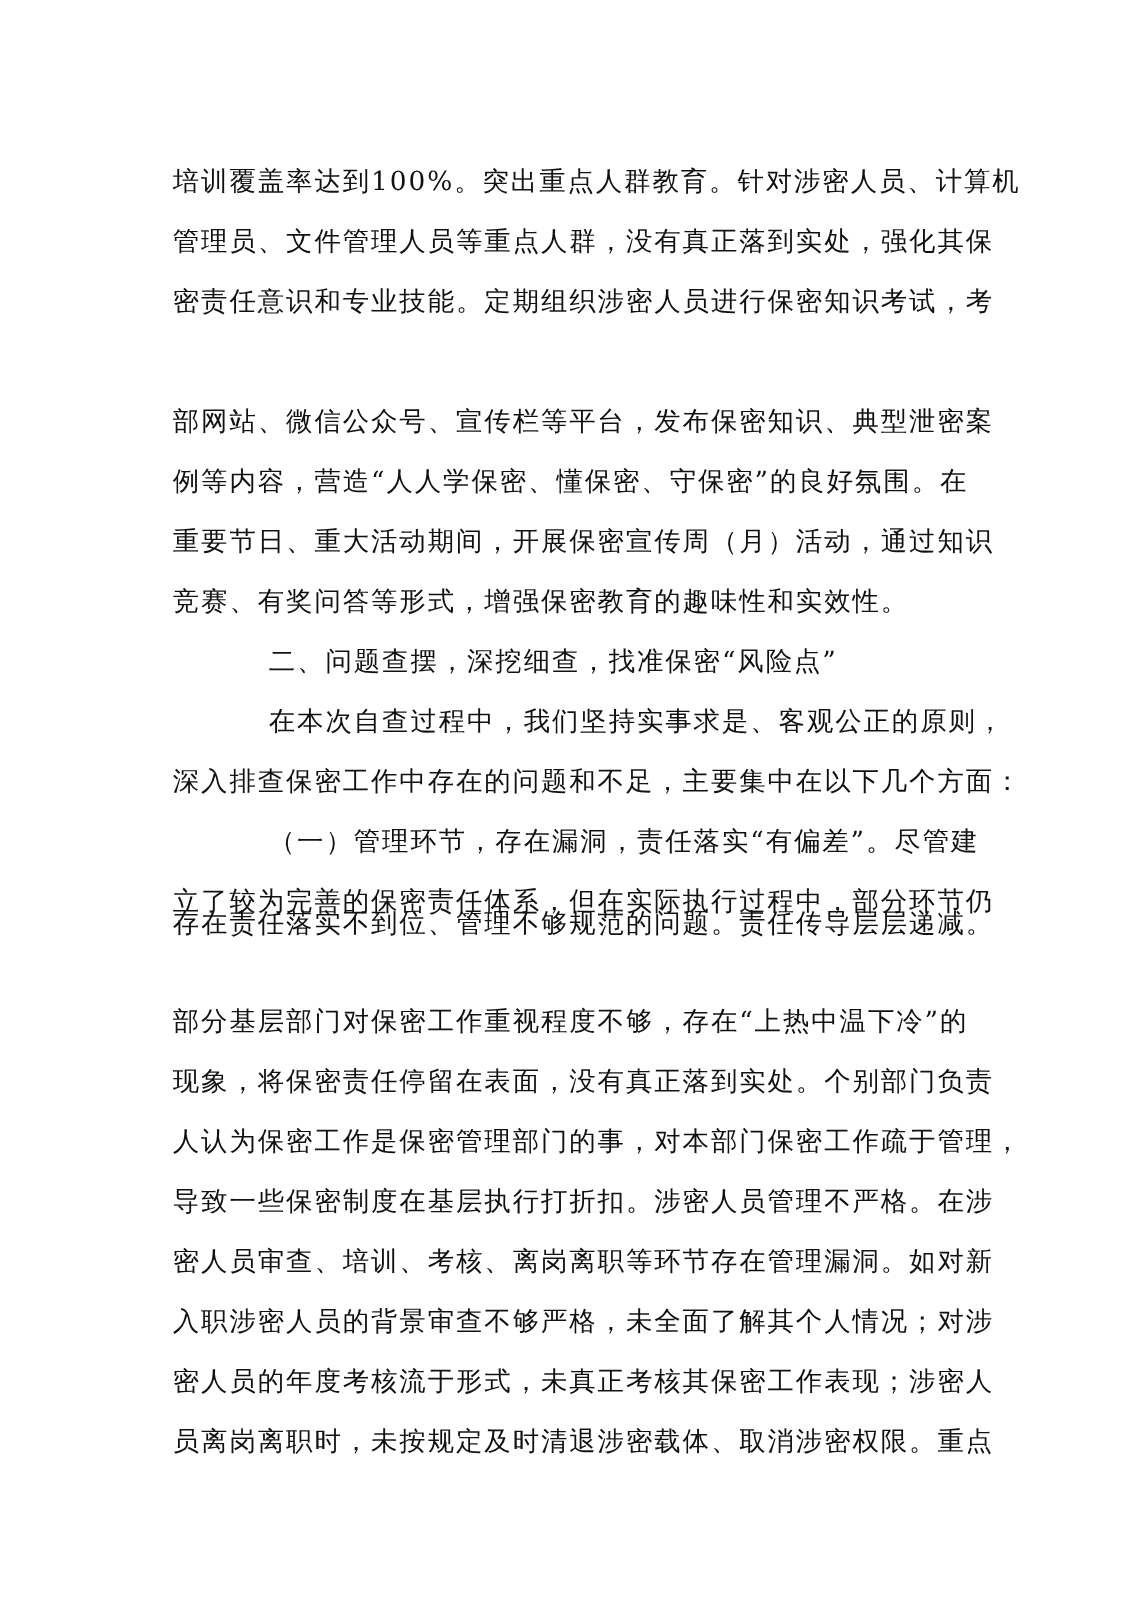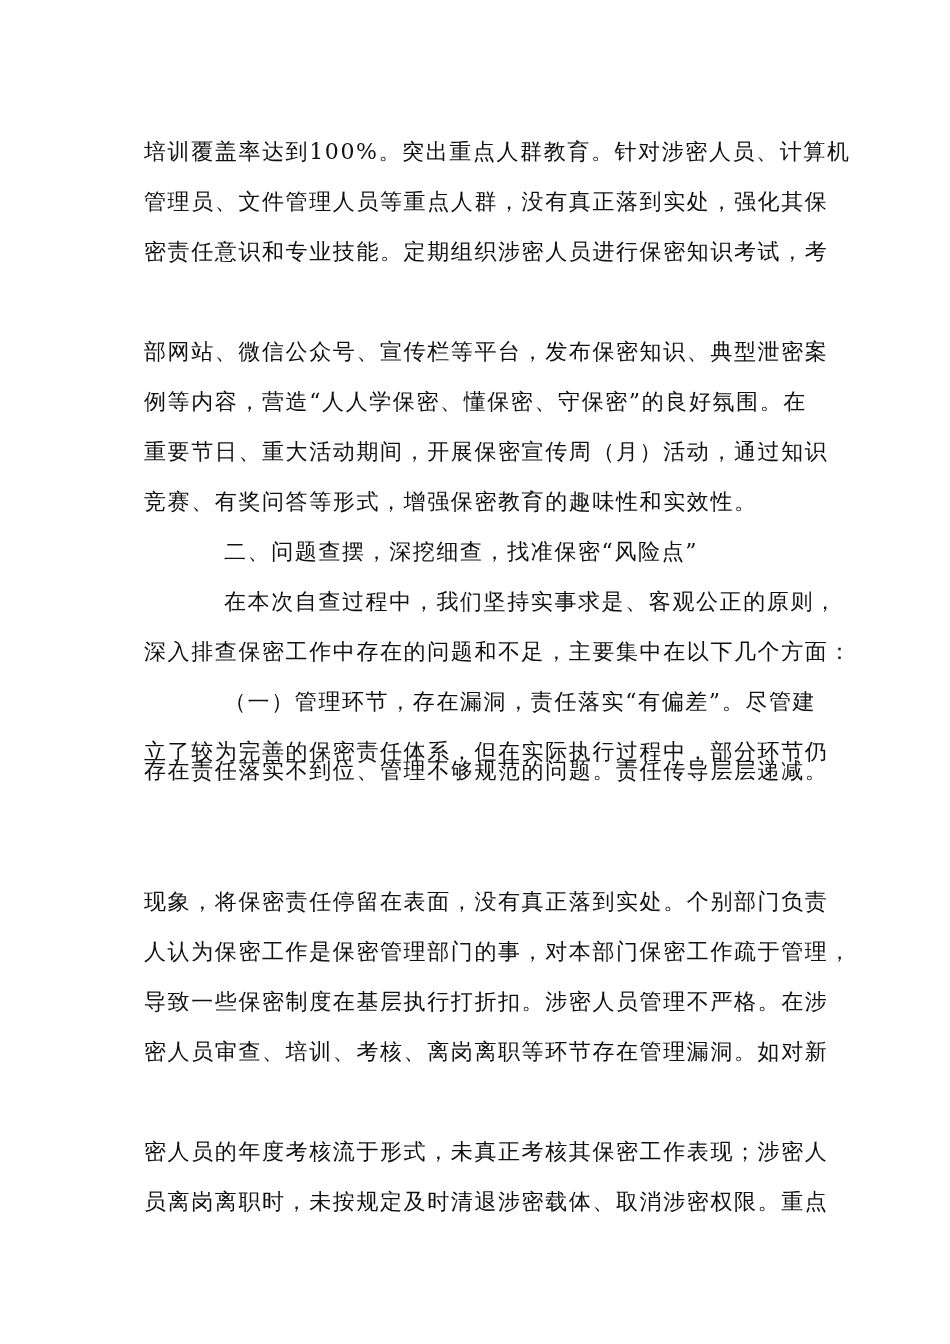--- a/index.html
+++ b/index.html
@@ -44,19 +44,21 @@
   <div class="line" style="top:337px">部网站、微信公众号、宣传栏等平台，发布保密知识、典型泄密案</div>
   <div class="line" style="top:387px">例等内容，营造“人人学保密、懂保密、守保密”的良好氛围。在</div>
   <div class="line" style="top:487px">竞赛、有奖问答等形式，增强保密教育的趣味性和实效性。</div>
   <div class="line" style="top:437px">重要节日、重大活动期间，开展保密宣传周（月）活动，通过知识</div>
   <div class="line indent" style="top:537px">二、问题查摆，深挖细查，找准保密“风险点”</div>
   <div class="line indent" style="top:587px">在本次自查过程中，我们坚持实事求是、客观公正的原则，</div>
   <div class="line" style="top:637px">深入排查保密工作中存在的问题和不足，主要集中在以下几个方面：</div>
   <div class="line indent" style="top:687px">（一）管理环节，存在漏洞，责任落实“有偏差”。尽管建</div>
   <div class="line" style="top:737px">立了较为完善的保密责任体系，但在实际执行过程中，部分环节仍</div>
   <div class="line" style="top:756px">存在责任落实不到位、管理不够规范的问题。责任传导层层递减。</div>
+  <div class="line" style="top:837px">部分基层部门对保密工作重视程度不够，存在“上热中温下冷”的</div>
   <div class="line" style="top:887px">现象，将保密责任停留在表面，没有真正落到实处。个别部门负责</div>
   <div class="line" style="top:937px">人认为保密工作是保密管理部门的事，对本部门保密工作疏于管理，</div>
   <div class="line" style="top:987px">导致一些保密制度在基层执行打折扣。涉密人员管理不严格。在涉</div>
   <div class="line" style="top:1037px">密人员审查、培训、考核、离岗离职等环节存在管理漏洞。如对新</div>
+  <div class="line" style="top:1087px">入职涉密人员的背景审查不够严格，未全面了解其个人情况；对涉</div>
   <div class="line" style="top:1137px">密人员的年度考核流于形式，未真正考核其保密工作表现；涉密人</div>
   <div class="line" style="top:1187px">员离岗离职时，未按规定及时清退涉密载体、取消涉密权限。重点</div>
 </div>
 
 </body></html>

